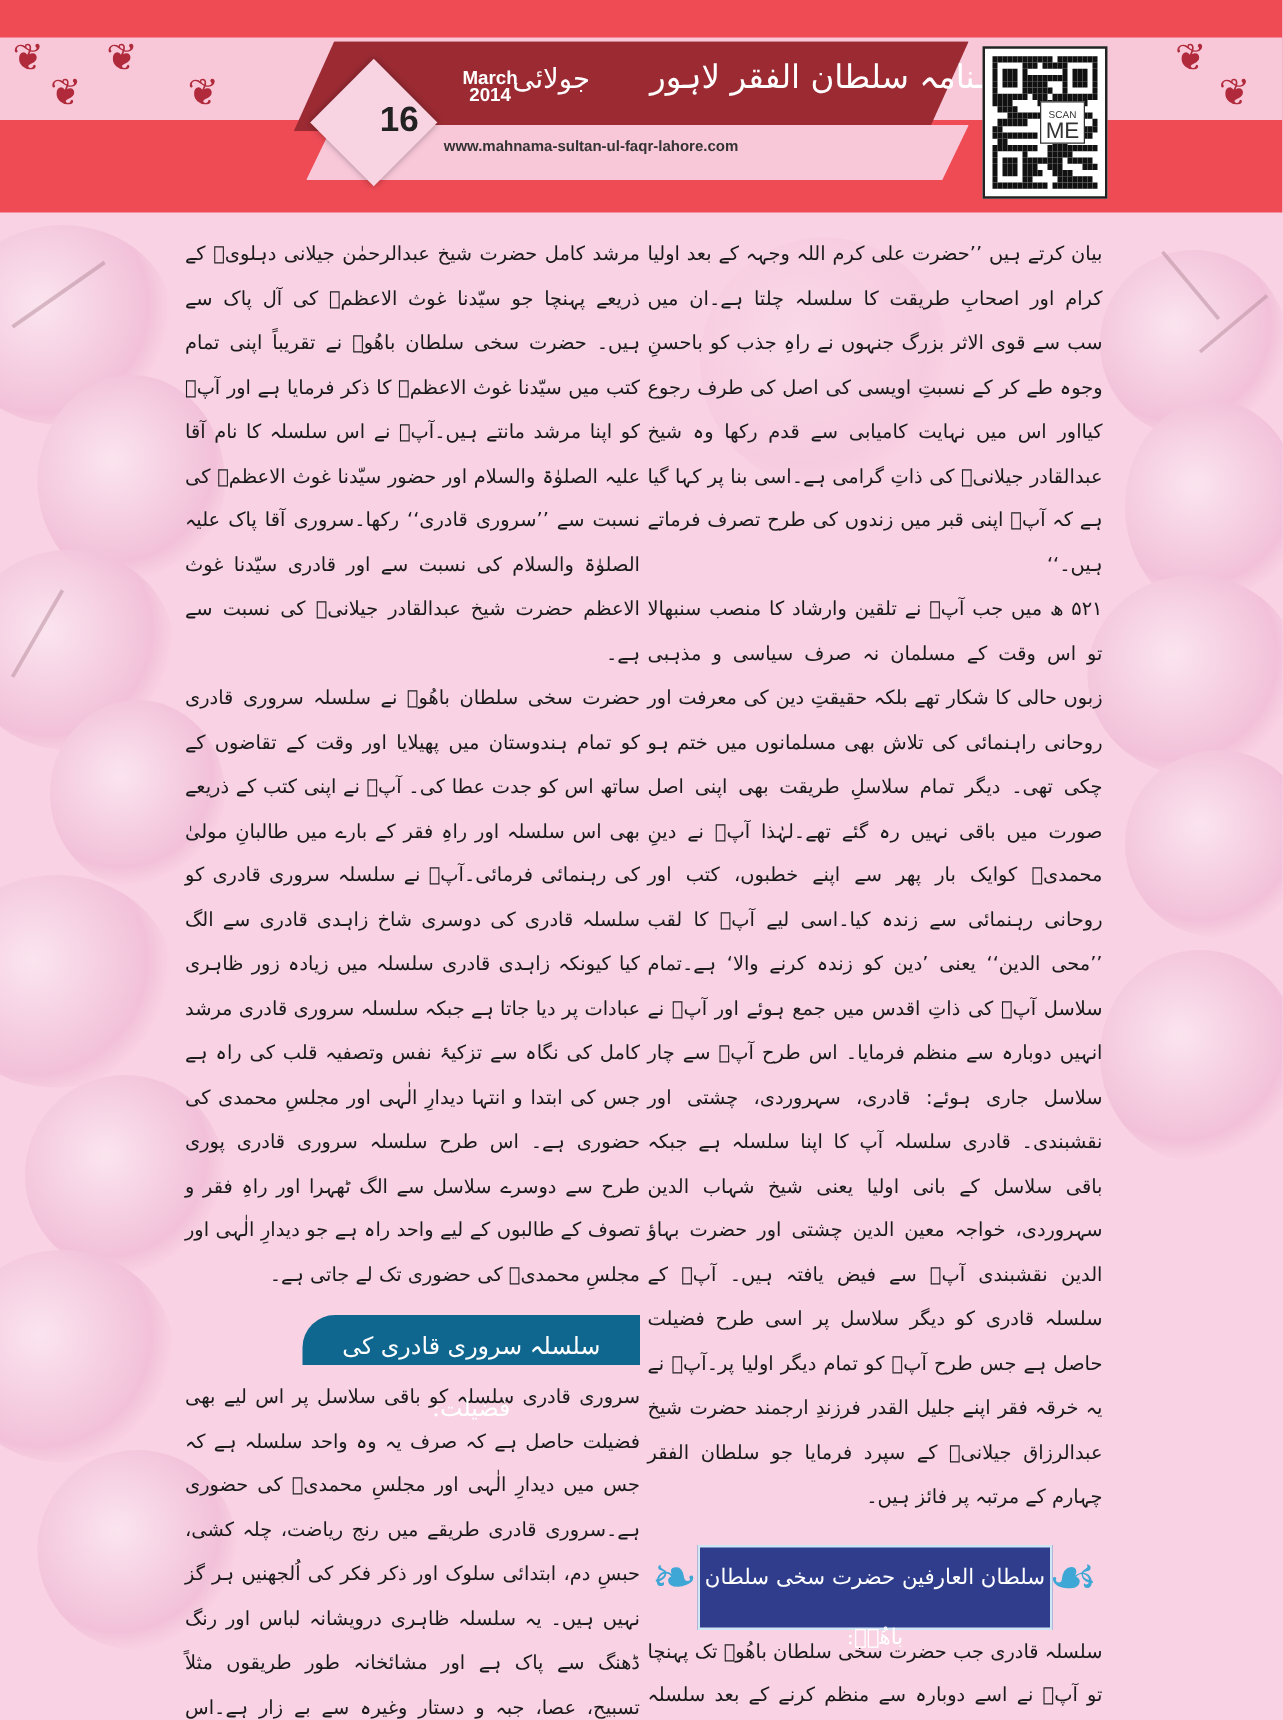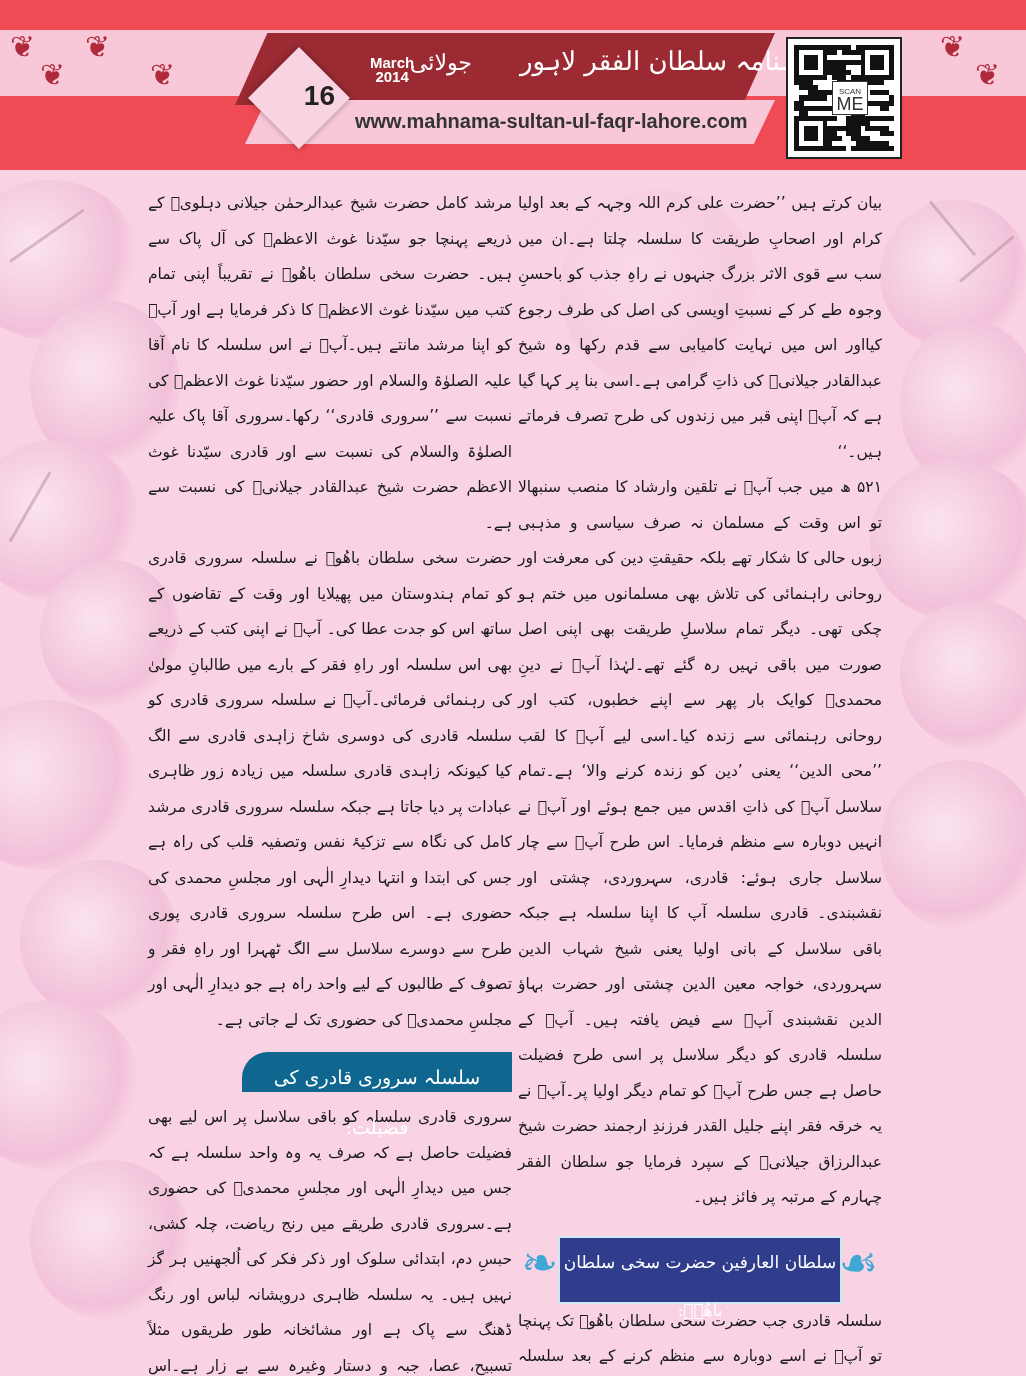--- a/index.html
+++ b/index.html
@@ -14,29 +14,29 @@
   .stem { position: absolute; height: 3px; background: #b9909f; transform-origin: left center; opacity: .55; }
 
   
   .header { position: absolute; left: 0; top: 0; width: 1026px; height: 170px; background: #ef4b55; }
   .header-band { position: absolute; left: 0; top: 30px; width: 1026px; height: 66px; background: #f8c8d9; }
   .ornament { position: absolute; color: #b02a3b; font-size: 30px; line-height: 1; letter-spacing: -2px; }
   .title-banner { position: absolute; left: 235px; top: 33px; width: 540px; height: 72px; background: #9b2a33;
     clip-path: polygon(6% 0, 100% 0, 94% 100%, 0 100%); }
   .url-banner { position: absolute; left: 245px; top: 100px; width: 530px; height: 44px; background: #f8c8d9;
     clip-path: polygon(4% 0, 100% 0, 96% 100%, 0 100%); }
-  .url { position: absolute; left: 355px; top: 110px; font-family: "Liberation Sans", sans-serif; font-weight: bold; font-size: 20px; color: #333; }
+  .url { position: absolute; left: 355px; top: 110px; font-family: "Liberation Sans", sans-serif; font-weight: bold; font-size: 12px; color: #333; }
   .page-diamond { position: absolute; left: 263px; top: 62px; width: 72px; height: 72px; background: #f8d3e1;
     transform: rotate(45deg); box-shadow: 0 0 6px rgba(0,0,0,.35); }
   .page-num { position: absolute; left: 263px; top: 80px; width: 72px; text-align: right;
     font-family: Liberation Sans, sans-serif; font-weight: bold; font-size: 28px; color: #222; }
   .date-en { position: absolute; left: 370px; top: 56px; font-family: "Liberation Sans", sans-serif; font-weight: bold; font-size: 15px; line-height: 14px; color: #fff; text-align: center; }
   .date-ur { position: absolute; left: 410px; top: 50px; font-family: "DejaVu Serif", serif; font-size: 22px; color: #ffffff; direction: rtl; }
   .mag-title { position: absolute; left: 520px; top: 46px; font-family: "DejaVu Serif", serif; font-size: 26px; color: #fff; direction: rtl; white-space: nowrap; }
-  .qr { position: absolute; left: 786px; top: 37px; width: 116px; height: 122px; background: #fff; border: 2px solid #222; box-sizing: border-box; }
+  .qr { position: absolute; left: 786px; top: 37px; width: 100px; height: 122px; background: #fff; border: 2px solid #222; box-sizing: border-box; }
   .qr-grid { position: absolute; inset: 6px; display: grid; grid-template-columns: repeat(21, 1fr); grid-template-rows: repeat(21, 1fr); }
   .qr-grid span { background: #111; }
   .qr-grid span.w { background: transparent; }
   .qr-label { position: absolute; left: 44px; top: 42px; width: 36px; height: 34px; background: #fff; border: 1px solid #333;
     font-family: "Liberation Sans", sans-serif; font-size: 10px; text-align: center; line-height: 12px; color: #333; padding-top: 4px; box-sizing: border-box; }
 
   
   .col { position: absolute; direction: rtl; text-align: justify; color: #1a1a1a;
     font-family: "DejaVu Sans", sans-serif; font-size: 15.5px; line-height: 35.5px; }
   .col p { margin: 0; }

